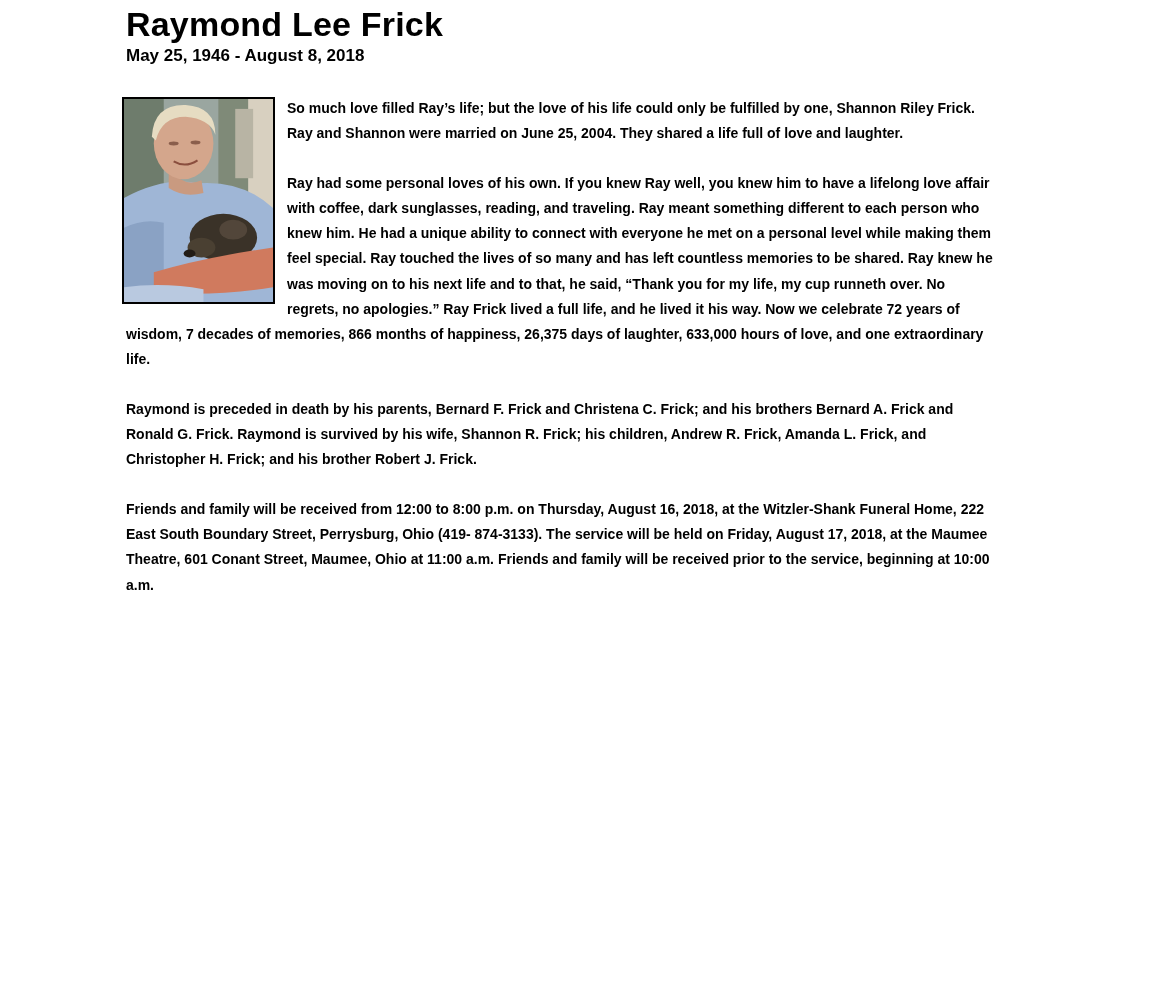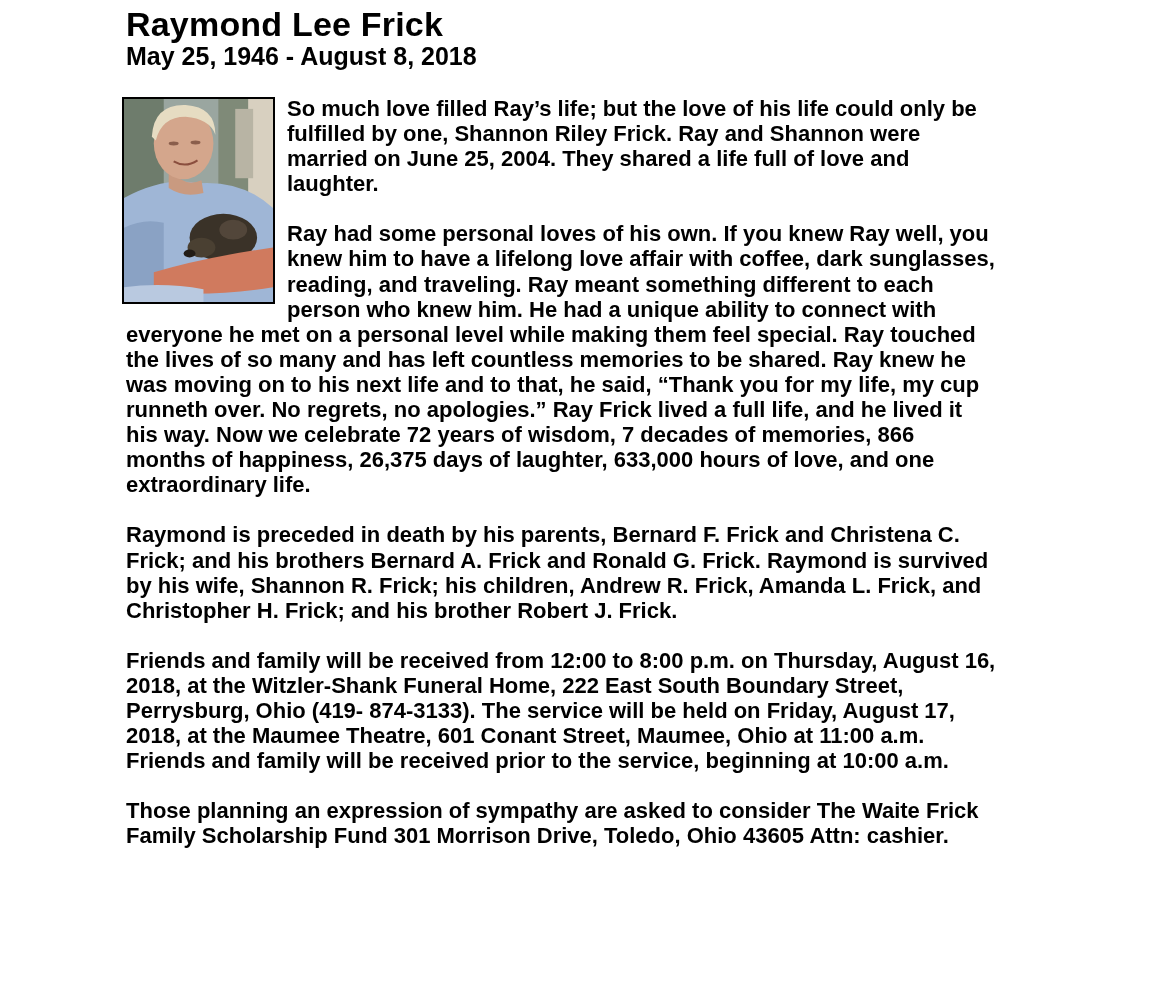--- a/index.html
+++ b/index.html
@@ -28,31 +28,31 @@
       font-size: 34px;
       font-weight: bold;
       letter-spacing: 0.2px;
       white-space: nowrap;
       line-height: 32px;
     }
     .dates {
       position: absolute;
       left: 0;
       top: 42px;
-      font-size: 25px;
+      font-size: 17px;
       font-weight: bold;
       white-space: nowrap;
       line-height: 28px;
     }
     .body-text {
       position: absolute;
       left: 0;
       top: 96px;
       width: 870px;
-      font-size: 22px;
+      font-size: 14px;
       font-weight: bold;
       line-height: 25.1px;
     }
     .photo-wrap {
       float: left;
       width: 153px;
       height: 207px;
       border: 2px solid #000;
       margin: 1px 12px 8px -4px;
       box-sizing: border-box;
@@ -110,15 +110,14 @@
         <ellipse cx="110" cy="132" rx="14" ry="10" fill="#52463a"></ellipse>
 
         <path d="M30 175 Q80 160 150 150 L150 190 Q90 200 30 195 Z" fill="#d07a5e"></path>
         <path d="M0 190 Q40 185 80 192 L80 205 L0 205 Z" fill="#b9c9e0"></path>
       </svg>
     </div>
     <p class="para first">So much love filled Ray’s life; but the love of his life could only be fulfilled by one, Shannon Riley Frick. Ray and Shannon were married on June 25, 2004. They shared a life full of love and laughter.</p>
     <p class="para">Ray had some personal loves of his own. If you knew Ray well, you knew him to have a lifelong love affair with coffee, dark sunglasses, reading, and traveling. Ray meant something different to each person who knew him. He had a unique ability to connect with everyone he met on a personal level while making them feel special. Ray touched the lives of so many and has left countless memories to be shared. Ray knew he was moving on to his next life and to that, he said, “Thank you for my life, my cup runneth over. No regrets, no apologies.” Ray Frick lived a full life, and he lived it his way. Now we celebrate 72 years of wisdom, 7 decades of memories, 866 months of happiness, 26,375 days of laughter, 633,000 hours of love, and one extraordinary life.</p>
     <p class="para">Raymond is preceded in death by his parents, Bernard F. Frick and Christena C. Frick; and his brothers Bernard A. Frick and Ronald G. Frick. Raymond is survived by his wife, Shannon R. Frick; his children, Andrew R. Frick, Amanda L. Frick, and Christopher H. Frick; and his brother Robert J. Frick.</p>
     <p class="para">Friends and family will be received from 12:00 to 8:00 p.m. on Thursday, August 16, 2018, at the Witzler-Shank Funeral Home, 222 East South Boundary Street, Perrysburg, Ohio (419- 874-3133). The service will be held on Friday, August 17, 2018, at the Maumee Theatre, 601 Conant Street, Maumee, Ohio at 11:00 a.m. Friends and family will be received prior to the service, beginning at 10:00 a.m.</p>
-    <p class="para">Those planning an expression of sympathy are asked to consider The Waite Frick Family Scholarship Fund 301 Morrison Drive, Toledo, Ohio 43605 Attn: cashier.</p>
   </div>
 </div>
 
 </body></html>

